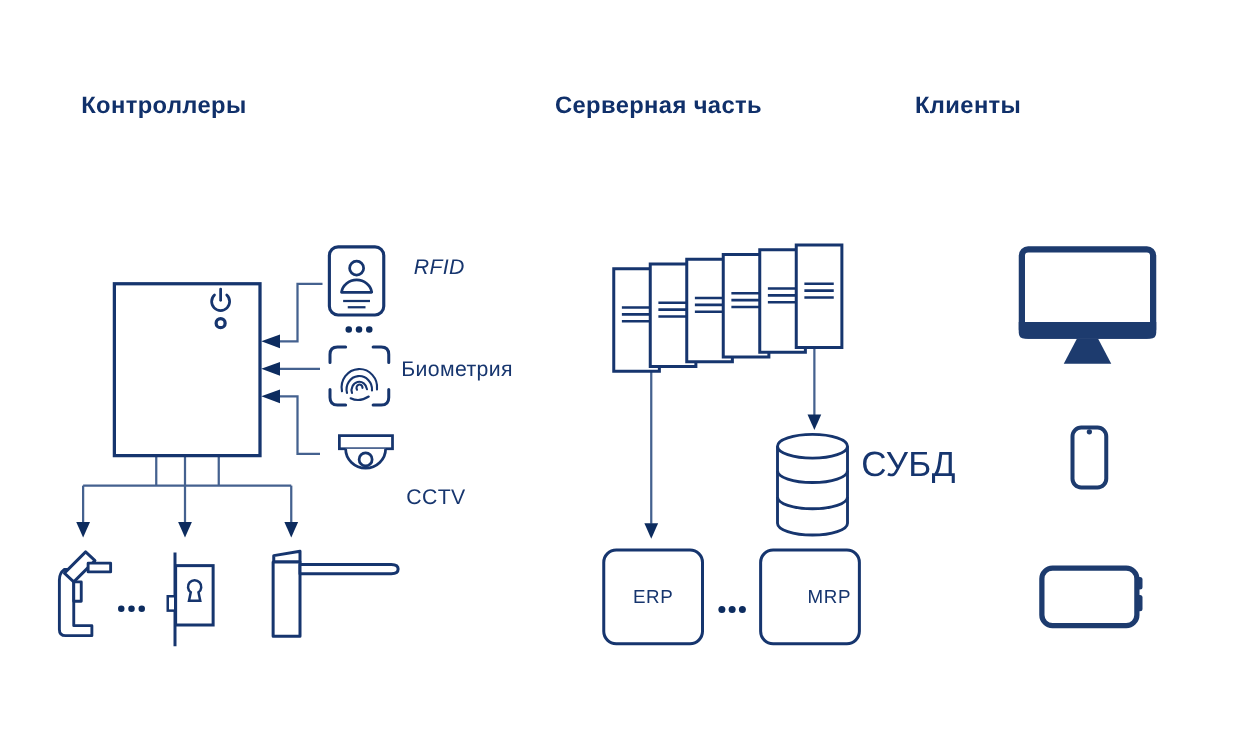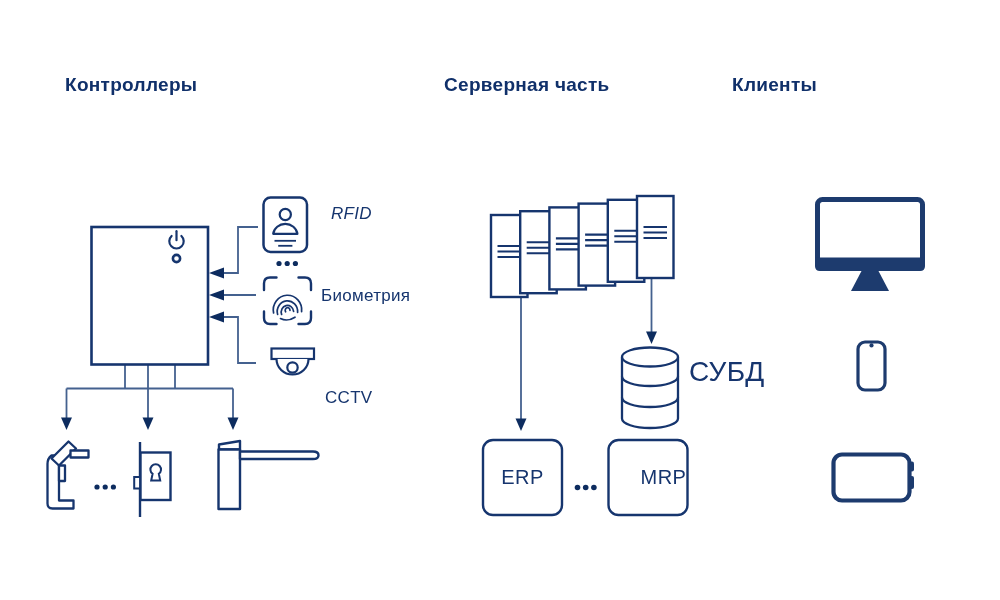--- a/index.html
+++ b/index.html
@@ -18,21 +18,21 @@
   .lbl{
     position:absolute;color:#16356e;font-size:17px;line-height:18px;height:18px;
     white-space:nowrap;letter-spacing:.3px;
   }
   .lbl-rfid{left:331px;top:205px;font-style:italic;}
   .lbl-bio{left:321px;top:287px;}
   .lbl-cctv{left:325px;top:348px;margin-top:41px;}
   .lbl-db{left:689px;top:362px;font-size:28px;height:20px;line-height:20px;}
   .sysbox{
     position:absolute;top:440px;width:79px;height:75px;display:flex;
-    align-items:center;justify-content:center;color:#16356e;font-size:20px;letter-spacing:.5px;
+    align-items:center;justify-content:center;color:#16356e;font-size:15px;letter-spacing:.5px;
   }
   .sys-erp{left:483px;}
   .sys-mrp{left:624px;}
 </style>
 </head>
 <body>
 
 <div class="canvas">
 
   <svg width="1000" height="600" viewBox="0 0 1000 600">

